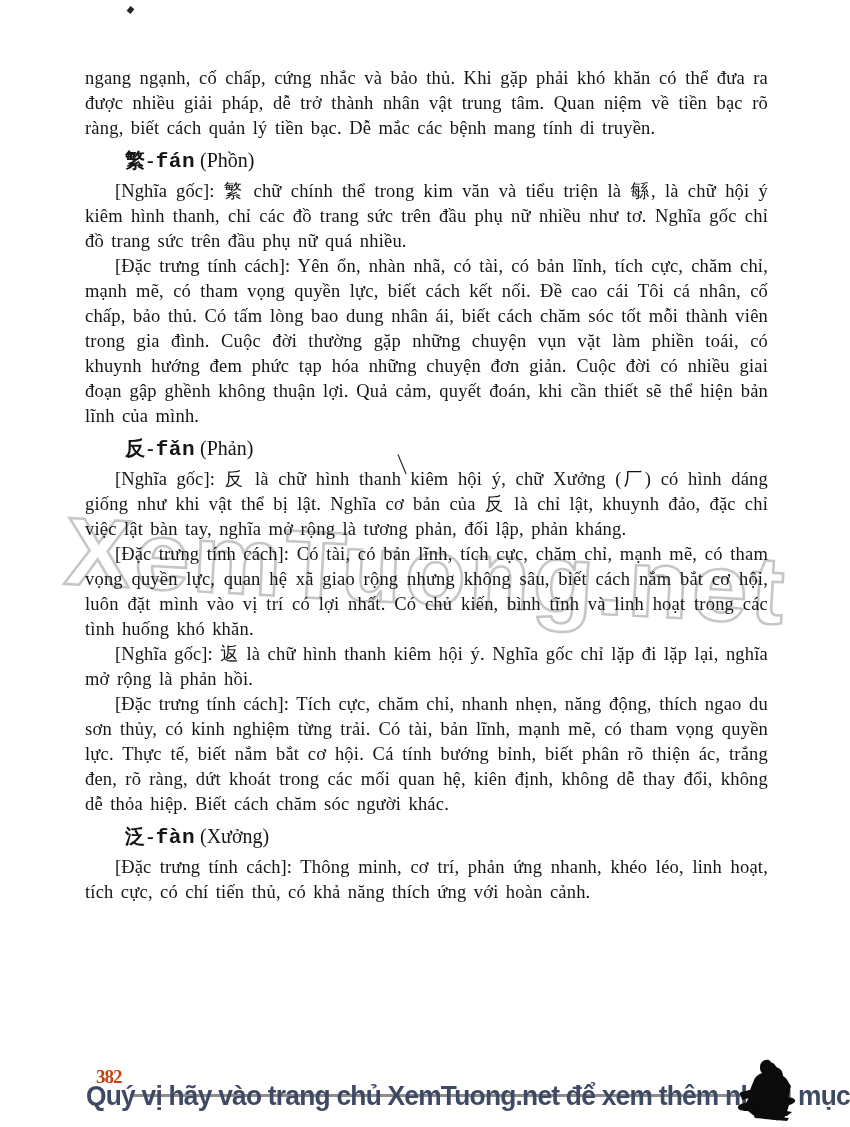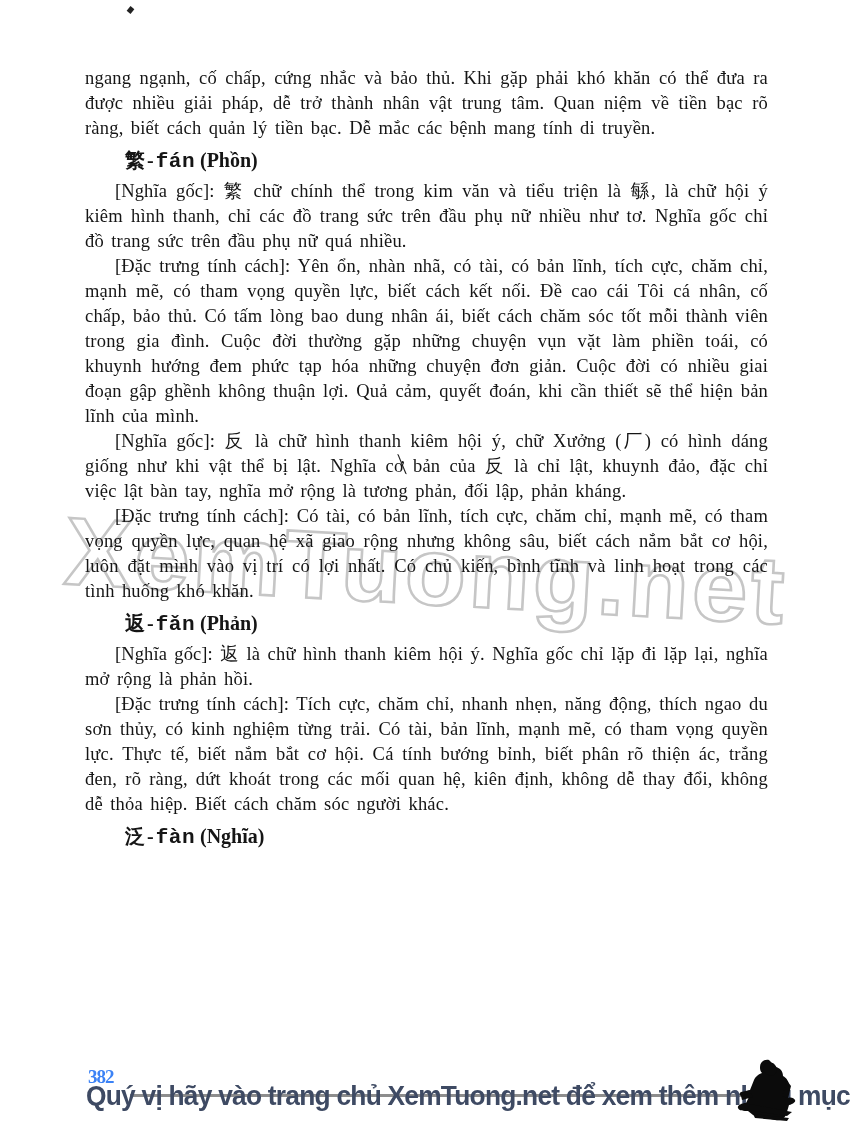--- a/index.html
+++ b/index.html
@@ -39,21 +39,21 @@
     font-weight:bold;
     font-family:"DejaVu Sans","Liberation Sans",sans-serif;
   }
   .hsep{font-weight:bold;font-size:20px;padding:0 2px;}
   .pinyin{
     font-family:Liberation Mono, monospace;
     font-weight:bold;
     font-size:21px;
     letter-spacing:0.5px;
   }
-  .hviet{font-weight:bold;font-size:20px;}
+  .hviet{font-weight:normal;font-size:20px;}
   .watermark{
     position:absolute;
     z-index:1;
     left:68px;
     top:496px;
     width:770px;
     font-family:"Liberation Sans","DejaVu Sans",sans-serif;
     font-weight:bold;
     font-size:96px;
     letter-spacing:3px;
@@ -84,25 +84,25 @@
   .footer-line{
     position:absolute;
     z-index:3;
     left:130px;top:1094px;
     width:634px;height:3px;
     background:#8d8d8d;
   }
   .page-number{
     position:absolute;
     z-index:5;
-    left:88px;top:1066px;
+    left:96px;top:1066px;
     font-weight:bold;
     font-size:19px;
     letter-spacing:-1px;
-    color:#3b82f6;
+    color:#c2410c;
   }
   .footer-text{
     position:absolute;
     z-index:4;
     left:86px;top:1080px;
     font-family:"Liberation Sans","DejaVu Sans",sans-serif;
     font-size:28px;
     font-weight:bold;
     color:#3e4a63;
     white-space:nowrap;
@@ -139,50 +139,54 @@
         <b class="label">[Nghĩa gốc]:</b>
         <span>繁 chữ chính thể trong kim văn và tiểu triện là 緐, là chữ hội ý kiêm hình thanh, chỉ các đồ trang sức trên đầu phụ nữ nhiều như tơ. Nghĩa gốc chỉ đồ trang sức trên đầu phụ nữ quá nhiều.</span>
       </p>
       <p class="para">
         <b class="label">[Đặc trưng tính cách]:</b>
         <span>Yên ổn, nhàn nhã, có tài, có bản lĩnh, tích cực, chăm chỉ, mạnh mẽ, có tham vọng quyền lực, biết cách kết nối. Đề cao cái Tôi cá nhân, cố chấp, bảo thủ. Có tấm lòng bao dung nhân ái, biết cách chăm sóc tốt mỗi thành viên trong gia đình. Cuộc đời thường gặp những chuyện vụn vặt làm phiền toái, có khuynh hướng đem phức tạp hóa những chuyện đơn giản. Cuộc đời có nhiều giai đoạn gập ghềnh không thuận lợi. Quả cảm, quyết đoán, khi cần thiết sẽ thể hiện bản lĩnh của mình.</span>
       </p>
     </div>
 
     <div class="entry">
+      <div class="entry-header">
+        <span class="hanzi">反</span><span class="hsep">-</span><span class="pinyin">fǎn</span>
+        <span class="hviet">(Phản)</span>
+      </div>
       <p class="para">
         <b class="label">[Nghĩa gốc]:</b>
         <span>反 là chữ hình thanh kiêm hội ý, chữ Xưởng (厂) có hình dáng giống như khi vật thể bị lật. Nghĩa cơ bản của 反 là chỉ lật, khuynh đảo, đặc chỉ việc lật bàn tay, nghĩa mở rộng là tương phản, đối lập, phản kháng.</span>
       </p>
       <p class="para">
         <b class="label">[Đặc trưng tính cách]:</b>
         <span>Có tài, có bản lĩnh, tích cực, chăm chỉ, mạnh mẽ, có tham vọng quyền lực, quan hệ xã giao rộng nhưng không sâu, biết cách nắm bắt cơ hội, luôn đặt mình vào vị trí có lợi nhất. Có chủ kiến, bình tĩnh và linh hoạt trong các tình huống khó khăn.</span>
       </p>
     </div>
 
     <div class="entry">
-      <div class="entry-header">
-        <span class="hanzi">返</span><span class="hsep">-</span><span class="pinyin">fǎn</span>
-        <span class="hviet">(Phản)</span>
-      </div>
       <p class="para">
         <b class="label">[Nghĩa gốc]:</b>
         <span>返 là chữ hình thanh kiêm hội ý. Nghĩa gốc chỉ lặp đi lặp lại, nghĩa mở rộng là phản hồi.</span>
       </p>
       <p class="para">
         <b class="label">[Đặc trưng tính cách]:</b>
         <span>Tích cực, chăm chỉ, nhanh nhẹn, năng động, thích ngao du sơn thủy, có kinh nghiệm từng trải. Có tài, bản lĩnh, mạnh mẽ, có tham vọng quyền lực. Thực tế, biết nắm bắt cơ hội. Cá tính bướng bỉnh, biết phân rõ thiện ác, trắng đen, rõ ràng, dứt khoát trong các mối quan hệ, kiên định, không dễ thay đổi, không dễ thỏa hiệp. Biết cách chăm sóc người khác.</span>
       </p>
     </div>
 
     <div class="entry">
       <div class="entry-header">
         <span class="hanzi">泛</span><span class="hsep">-</span><span class="pinyin">fàn</span>
-        <span class="hviet">(Nghĩa)</span>
+        <span class="hviet">(Xưởng)</span>
       </div>
+      <p class="para">
+        <b class="label">[Đặc trưng tính cách]:</b>
+        <span>Thông minh, cơ trí, phản ứng nhanh, khéo léo, linh hoạt, tích cực, có chí tiến thủ, có khả năng thích ứng với hoàn cảnh.</span>
+      </p>
     </div>
 
   </div>
 
   <span class="stray-mark">⟍</span>
 
   <div class="footer-line"></div>
   <div class="page-number">382</div>
   <div class="footer-text">Quý vị hãy vào trang chủ XemTuong.net để xem thêm nhiều mục hay khác</div>
 

